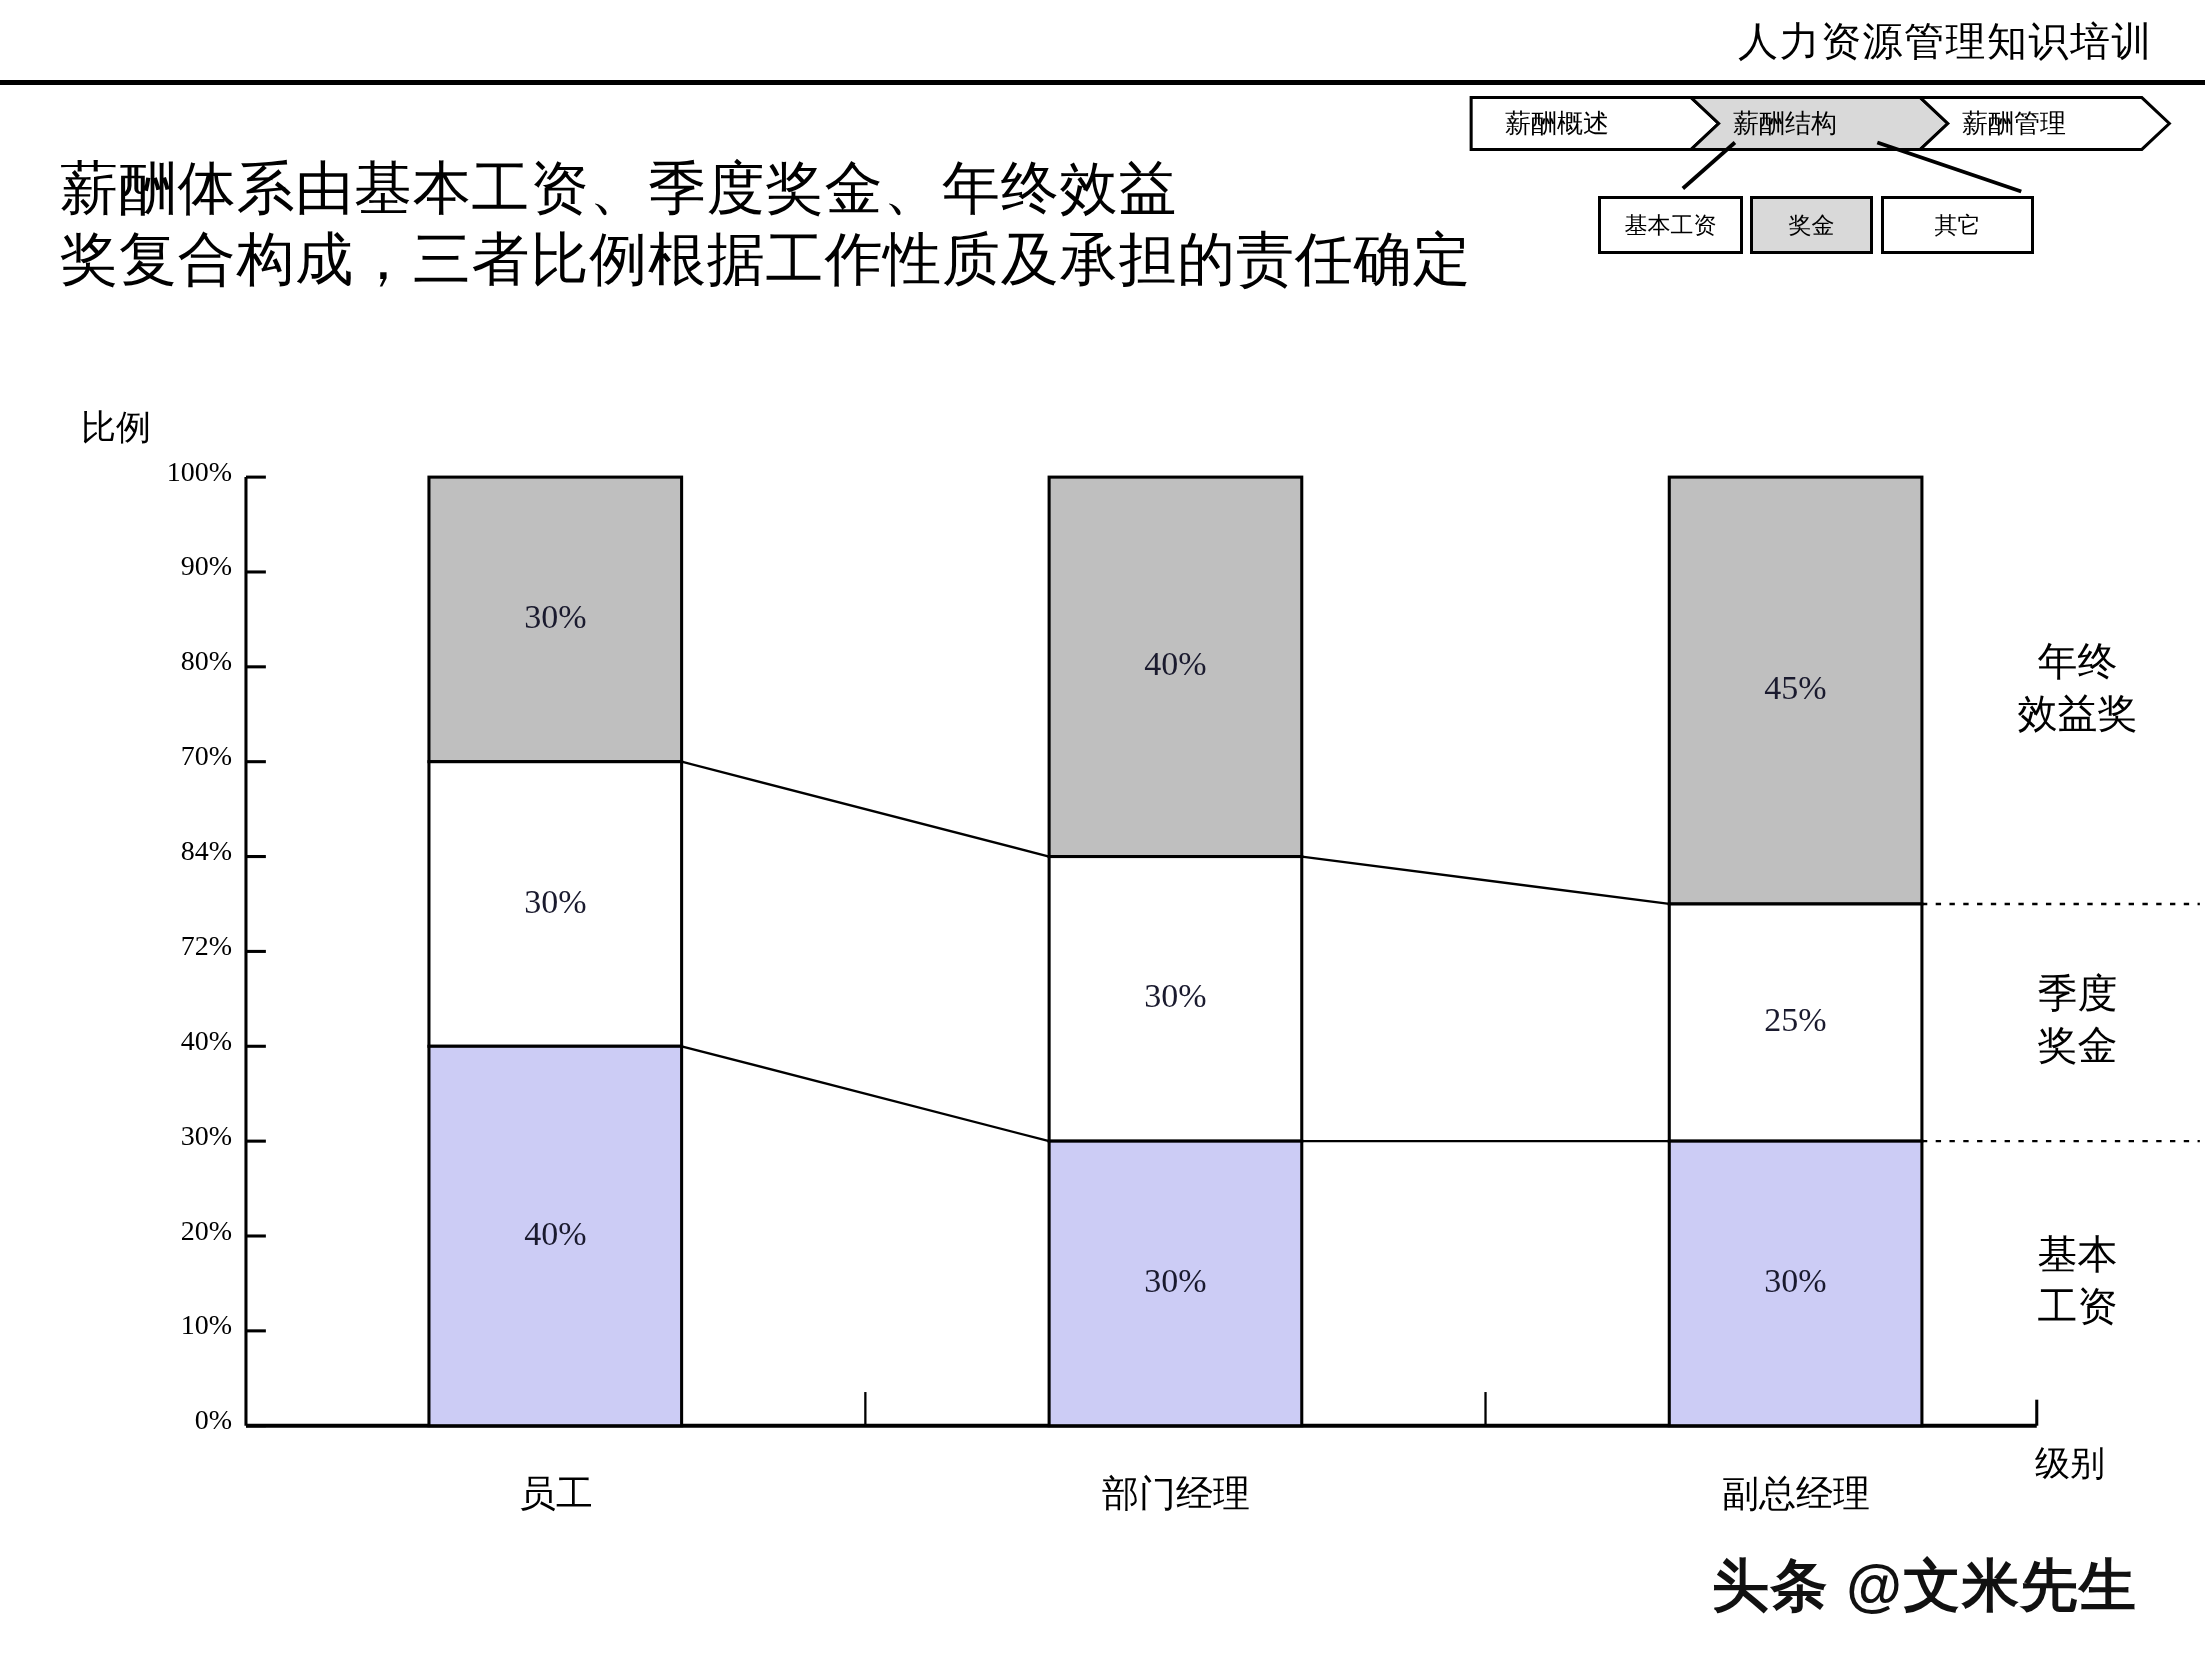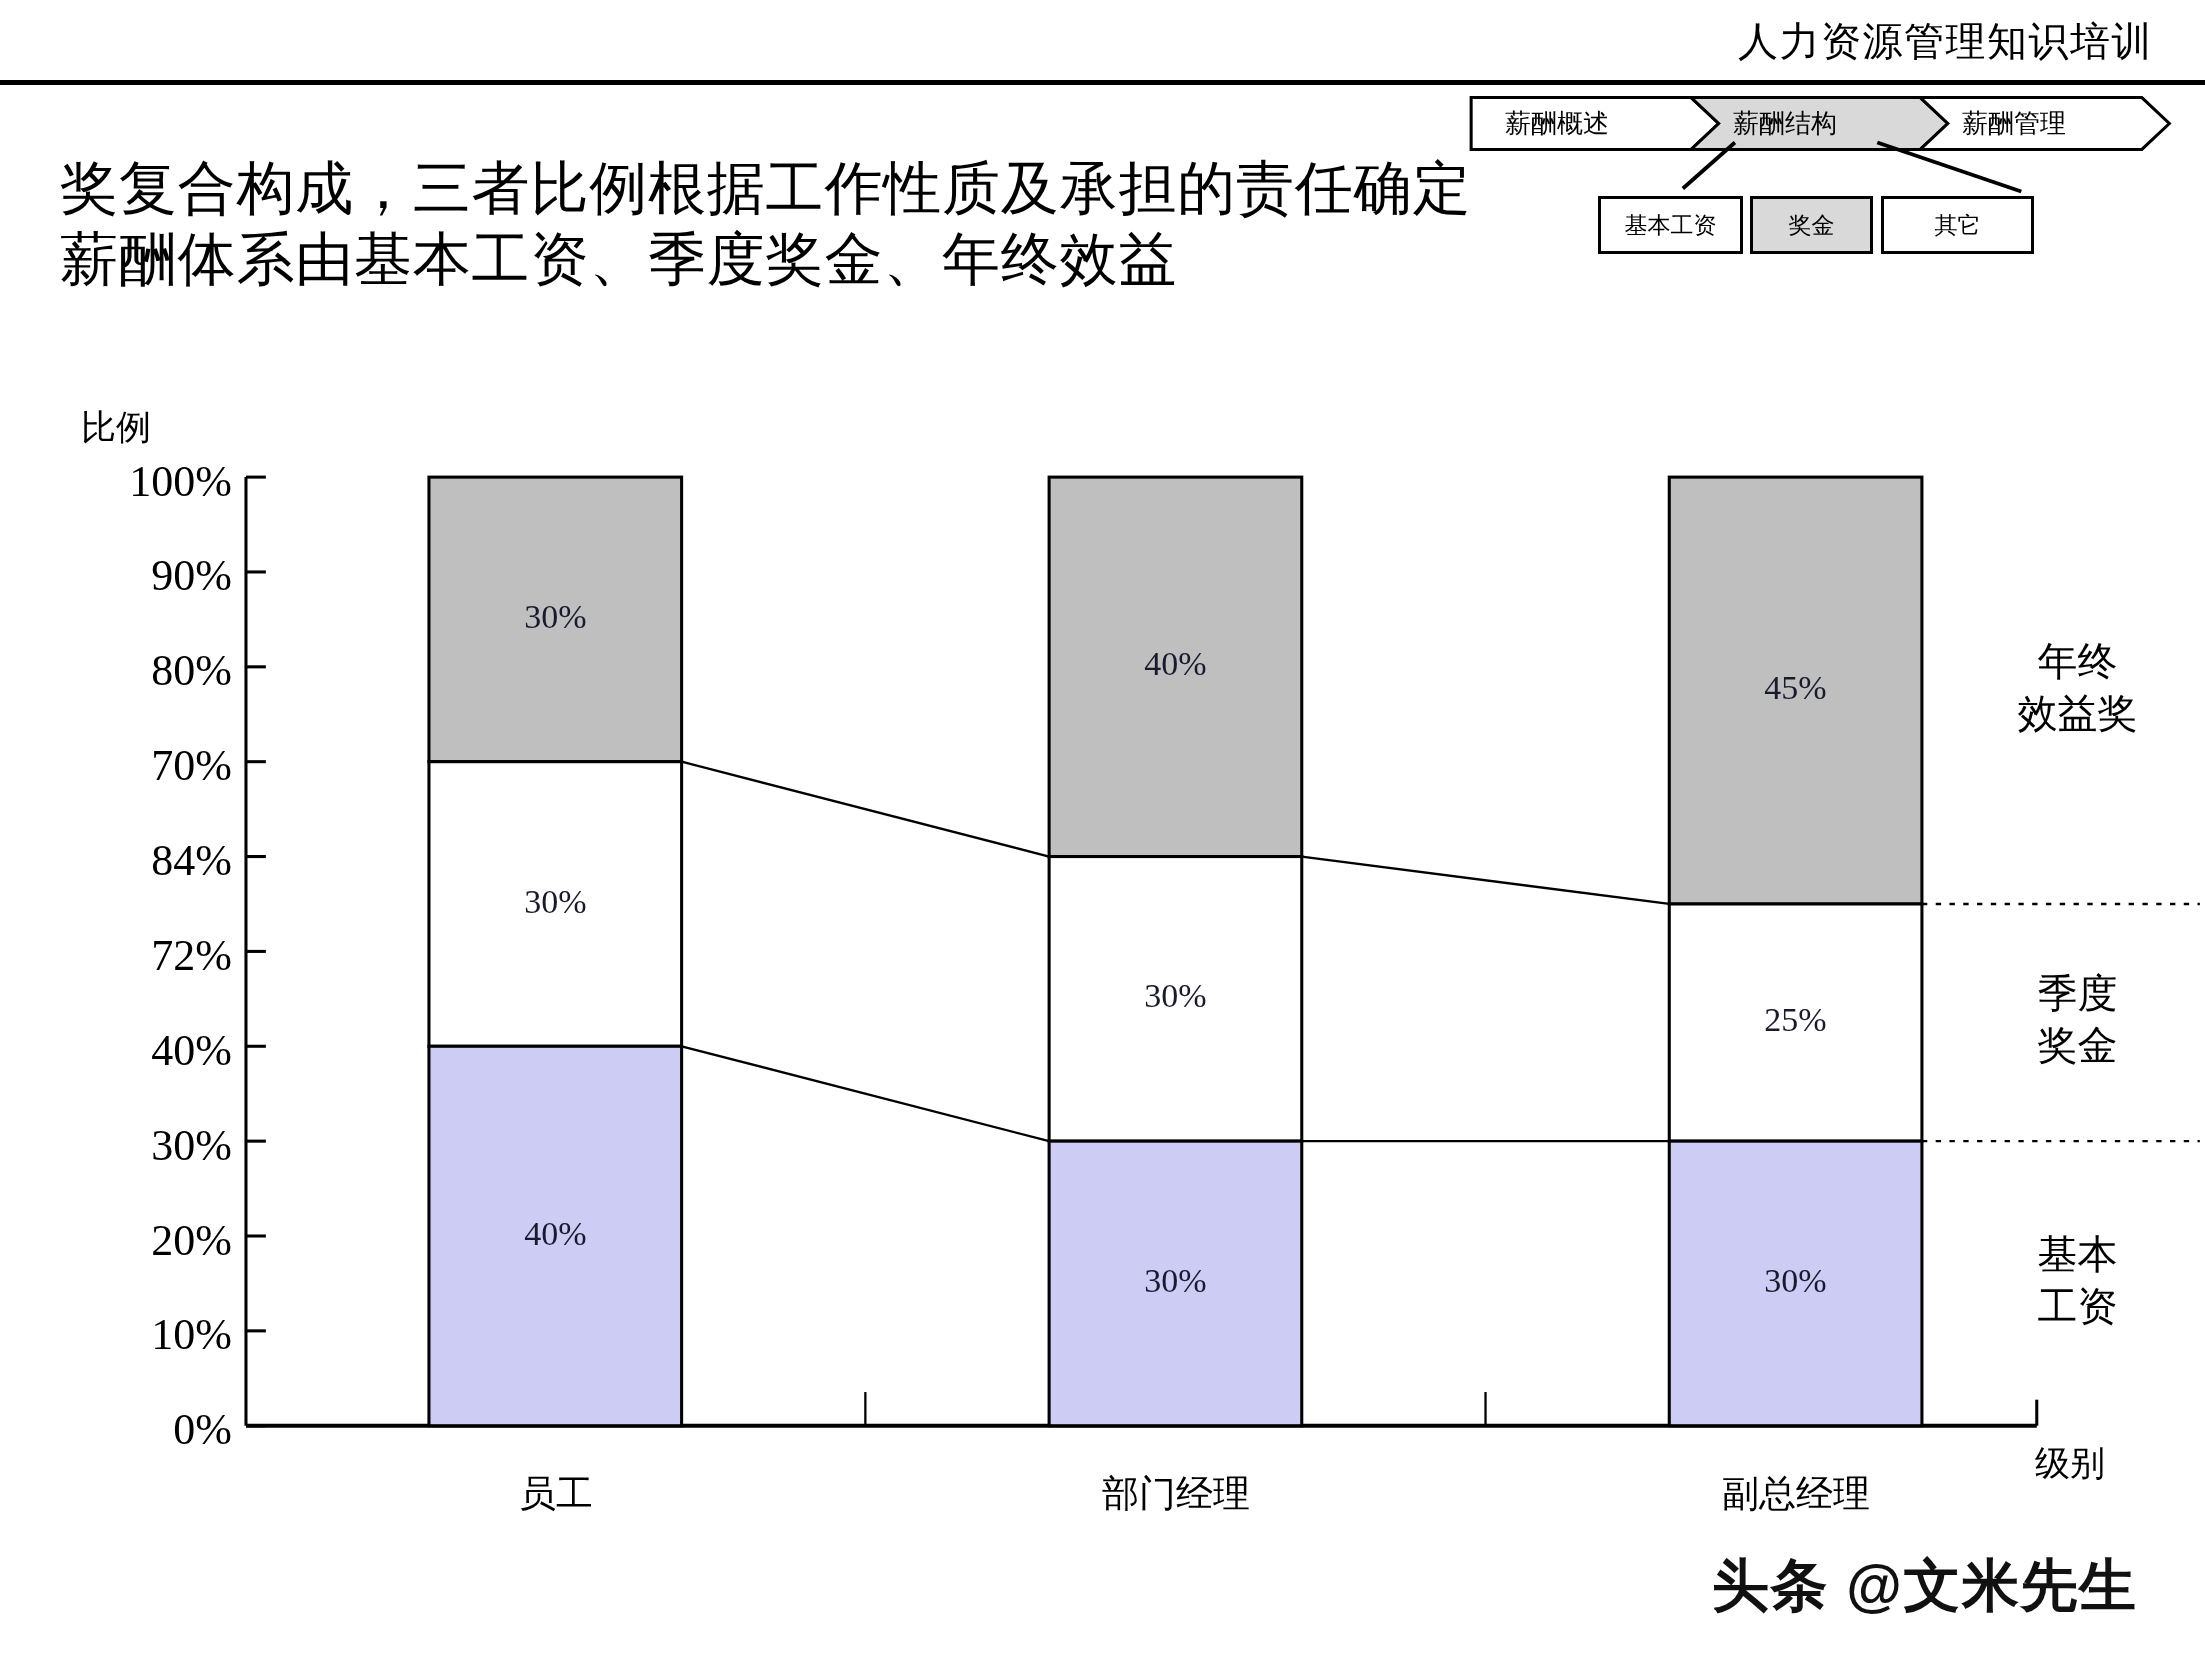--- a/index.html
+++ b/index.html
@@ -124,21 +124,21 @@
     top: 1440px;
     font-size: 35px;
     color: #000;
   }
   .ytick-label {
     position: absolute;
     right: 2000px;
     width: 161px;
     text-align: right;
     font-family: "Liberation Serif", serif;
-    font-size: 44px;
+    font-size: 28px;
     color: #000;
   }
   .xcat-label {
     position: absolute;
     top: 1469px;
     width: 322px;
     text-align: center;
     font-family: "Liberation Serif", serif;
     font-size: 37px;
     color: #000;
@@ -196,22 +196,22 @@
   <svg id="leader-lines" viewBox="0 0 2880 2160" width="2205" height="1654">
     <line x1="2198" y1="246" x2="2266" y2="186" stroke="#000" stroke-width="5"></line>
     <line x1="2452" y1="186" x2="2640" y2="250" stroke="#000" stroke-width="5"></line>
   </svg>
 
   <div class="comp-box" id="comp-box-0">基本工资</div>
   <div class="comp-box" id="comp-box-1">奖金</div>
   <div class="comp-box" id="comp-box-2">其它</div>
 
   <div id="slide-title">
+    <div>薪酬体系由基本工资、季度奖金、年终效益</div>
     <div>奖复合构成，三者比例根据工作性质及承担的责任确定</div>
-    <div>薪酬体系由基本工资、季度奖金、年终效益</div>
   </div>
 
   <div id="chart">
 
     <div id="y-axis-title">比例</div>
     <div id="x-axis-title">级别</div>
 
     <svg id="chart-svg" width="2205" height="1654" style="position:absolute;left:0;top:0;" viewBox="0 0 2880 2160">
       <g id="axes-group">
           <line x1="286" y1="623" x2="286" y2="1862" stroke="#000" stroke-width="4"></line>

